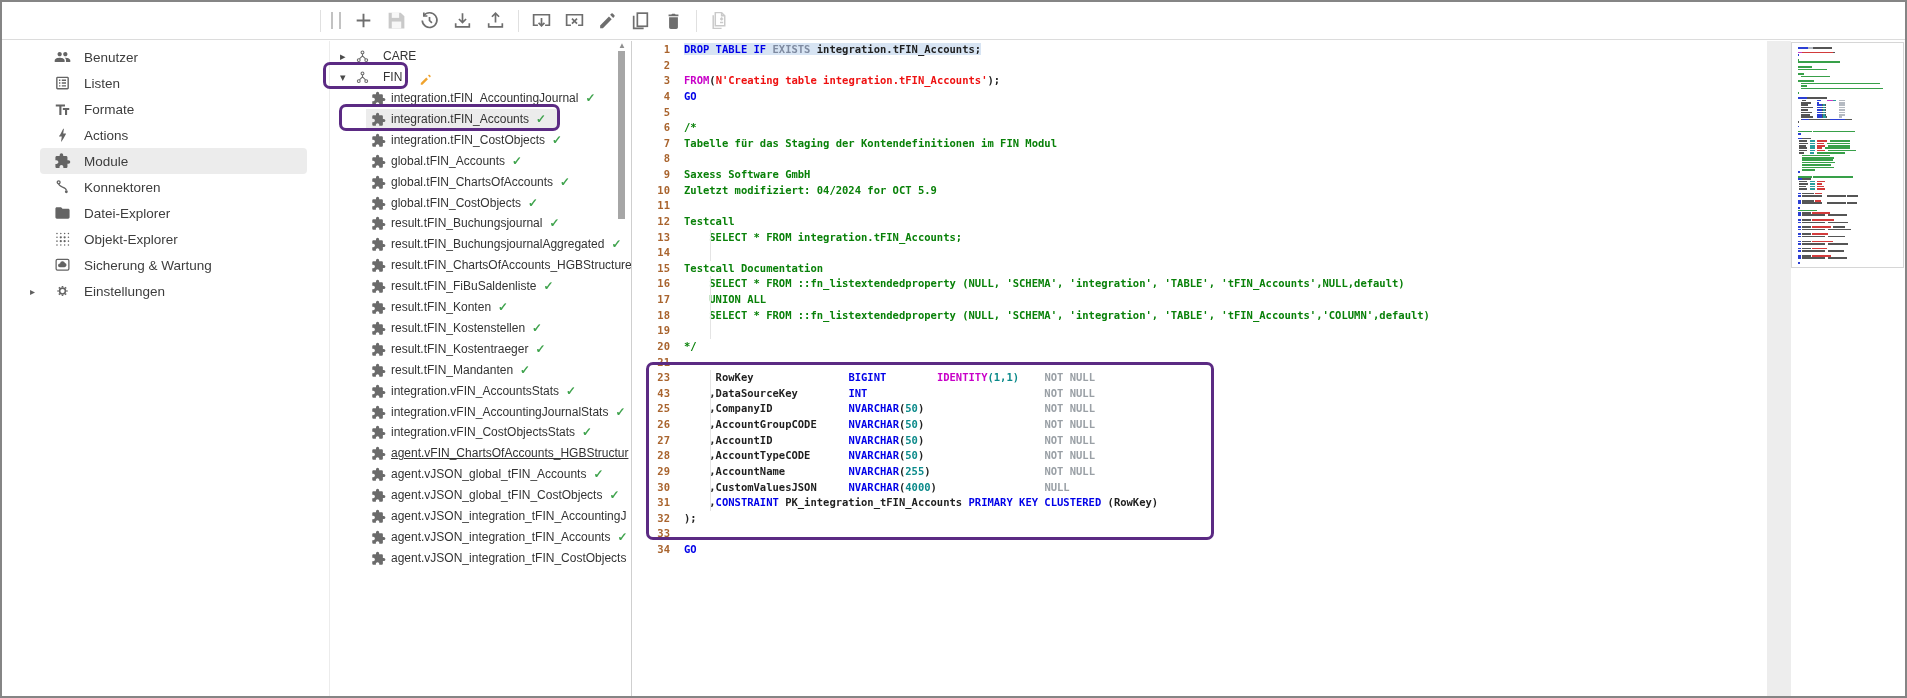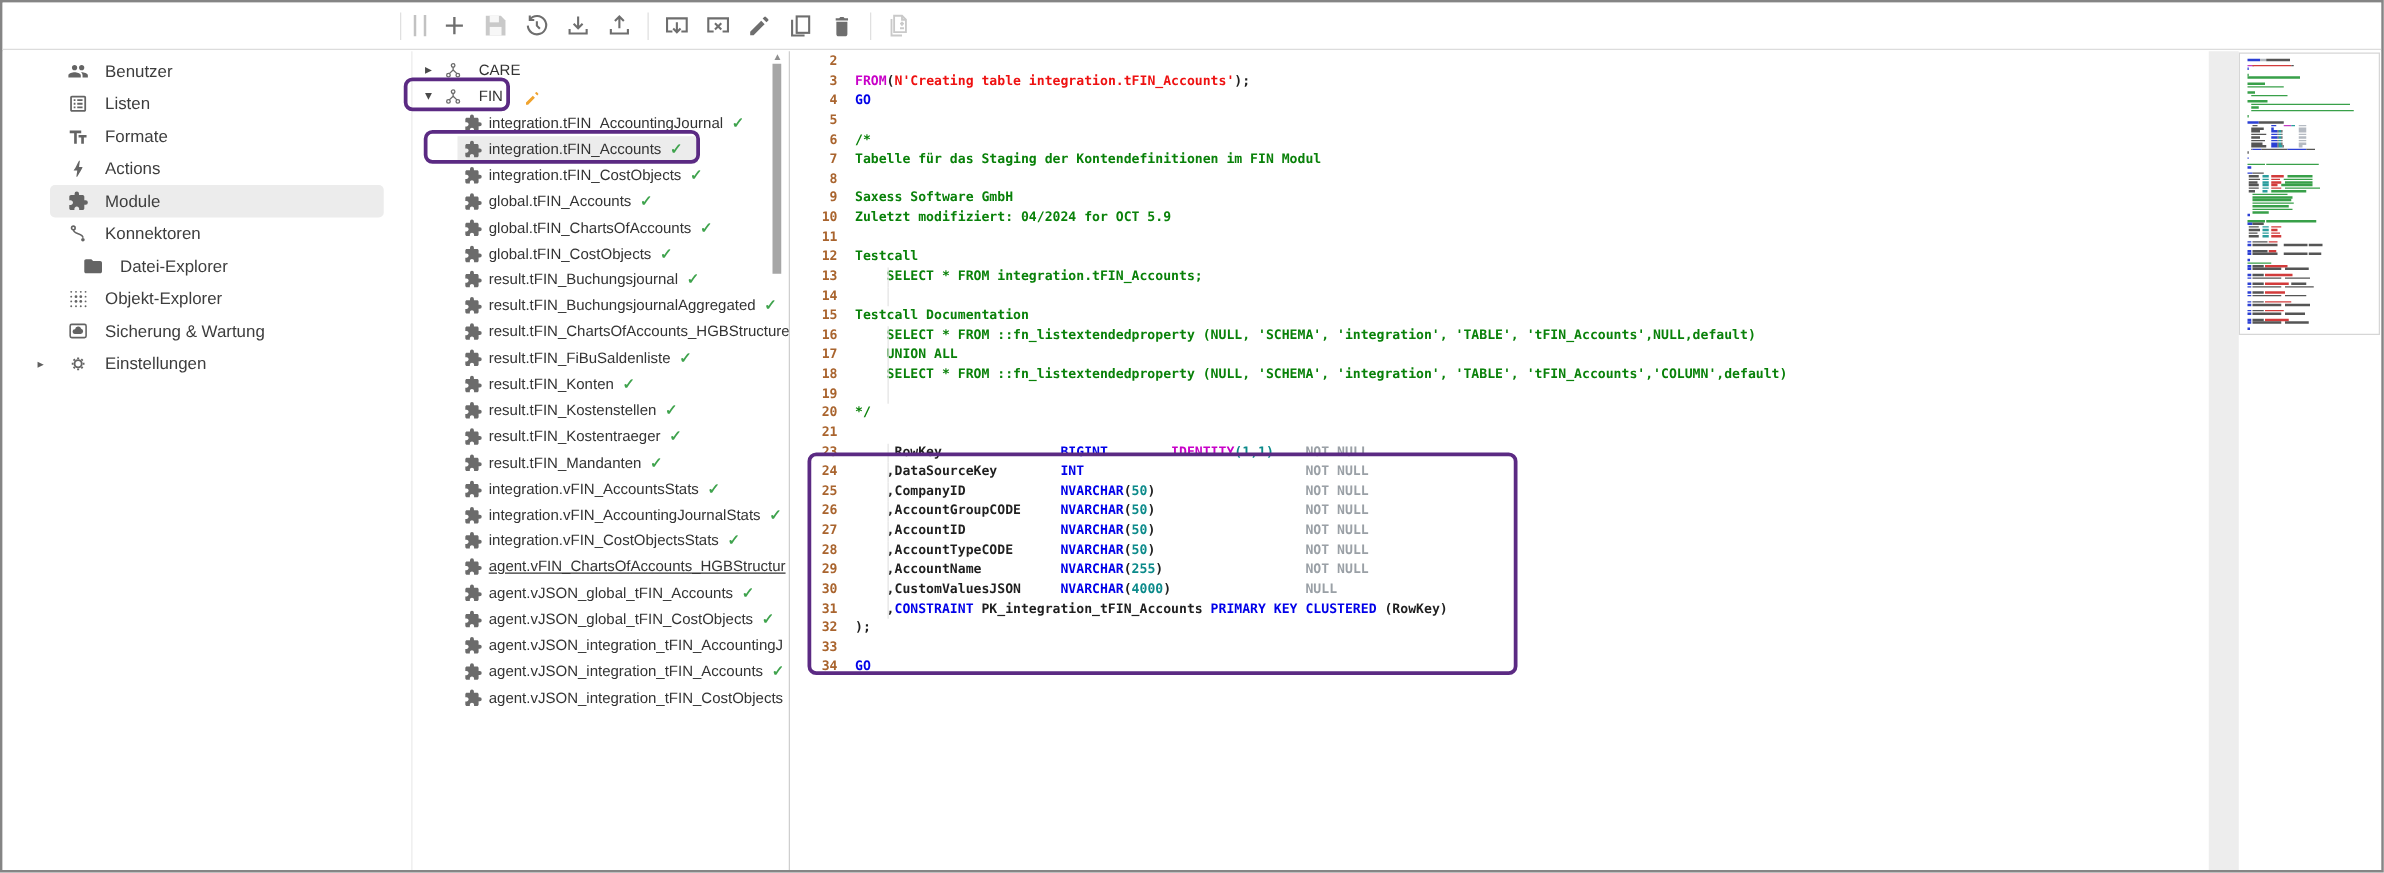--- a/index.html
+++ b/index.html
@@ -154,21 +154,21 @@
       <div class="srow" style="top: 134px;">
         <span class="sic">
           <svg viewBox="0 0 20 20" fill="none" stroke="currentColor" stroke-width="1.5">
             <circle cx="5.5" cy="4.5" r="1.7"></circle>
             <path d="M5.5 6.3c0 4.2 9 3.3 9 7.4"></path>
             <circle cx="14.5" cy="15.6" r="1.7" fill="currentColor" stroke="none"></circle>
           </svg>
         </span>
         <span class="slab">Konnektoren</span>
       </div>
-      <div class="srow" style="top: 160px; margin-left: 12px;">
+      <div class="srow" style="top: 160px;">
         <span class="sic">
           <svg viewBox="0 0 24 24" fill="currentColor">
             <path d="M10 4H4c-1.1 0-2 .9-2 2v12c0 1.1.9 2 2 2h16c1.1 0 2-.9 2-2V8c0-1.1-.9-2-2-2h-8l-2-2z"></path>
           </svg>
         </span>
         <span class="slab">Datei-Explorer</span>
       </div>
       <div class="srow" style="top: 186px;">
         <span class="sic">
           <svg viewBox="0 0 20 20" fill="currentColor">
@@ -427,20 +427,21 @@
         <span class="tic" style="left: 41px;">
           <svg viewBox="0 0 24 24" fill="currentColor">
             <path d="M20.5 11H19V7c0-1.1-.9-2-2-2h-4V3.5a2.5 2.5 0 0 0-5 0V5H4c-1.1 0-1.99.9-1.99 2v3.8H3.5c1.49 0 2.7 1.21 2.7 2.7s-1.21 2.7-2.7 2.7H2V20c0 1.1.9 2 2 2h3.8v-1.5c0-1.49 1.21-2.7 2.7-2.7 1.49 0 2.7 1.21 2.7 2.7V22H17c1.1 0 2-.9 2-2v-4h1.5a2.5 2.5 0 0 0 0-5z"></path>
           </svg>
         </span>
         <span class="tlab" style="left: 61px;"><span>agent.vJSON_integration_tFIN_CostObjects</span></span>
       </div>
     </div>
   <div class="editor">
     <div class="lines" id="code">
+        <div class="cl"><span class="num">1</span><span class="hlband"><span class="tk-kw">DROP TABLE IF </span><span class="tk-gr2">EXISTS </span><span class="tk-id">integration.tFIN_Accounts;</span></span></div>
         <div class="cl"><span class="num">2</span></div>
         <div class="cl"><span class="num">3</span><span class="tk-fn">FROM</span><span class="tk-id">(</span><span class="tk-str">N'Creating table integration.tFIN_Accounts'</span><span class="tk-id">);</span></div>
         <div class="cl"><span class="num">4</span><span class="tk-kw">GO</span></div>
         <div class="cl"><span class="num">5</span></div>
         <div class="cl"><span class="num">6</span><span class="tk-cm">/*</span></div>
         <div class="cl"><span class="num">7</span><span class="tk-cm">Tabelle für das Staging der Kontendefinitionen im FIN Modul</span></div>
         <div class="cl"><span class="num">8</span></div>
         <div class="cl"><span class="num">9</span><span class="tk-cm">Saxess Software GmbH</span></div>
         <div class="cl"><span class="num">10</span><span class="tk-cm">Zuletzt modifiziert: 04/2024 for OCT 5.9</span></div>
         <div class="cl"><span class="num">11</span></div>
@@ -448,21 +449,21 @@
         <div class="cl guide"><span class="num">13</span><span class="tk-cm">    SELECT * FROM integration.tFIN_Accounts;</span></div>
         <div class="cl guide"><span class="num">14</span></div>
         <div class="cl"><span class="num">15</span><span class="tk-cm">Testcall Documentation</span></div>
         <div class="cl guide"><span class="num">16</span><span class="tk-cm">    SELECT * FROM ::fn_listextendedproperty (NULL, 'SCHEMA', 'integration', 'TABLE', 'tFIN_Accounts',NULL,default)</span></div>
         <div class="cl guide"><span class="num">17</span><span class="tk-cm">    UNION ALL</span></div>
         <div class="cl guide"><span class="num">18</span><span class="tk-cm">    SELECT * FROM ::fn_listextendedproperty (NULL, 'SCHEMA', 'integration', 'TABLE', 'tFIN_Accounts','COLUMN',default)</span></div>
         <div class="cl guide"><span class="num">19</span></div>
         <div class="cl"><span class="num">20</span><span class="tk-cm">*/</span></div>
         <div class="cl"><span class="num">21</span></div>
         <div class="cl guide"><span class="num">23</span><span class="tk-id">     RowKey               </span><span class="tk-kw">BIGINT</span><span class="tk-id">        </span><span class="tk-fn">IDENTITY</span><span class="tk-num">(1,1)</span><span class="tk-id">    </span><span class="tk-gr">NOT NULL</span></div>
-        <div class="cl guide"><span class="num">24</span><span class="tk-id">    ,DataSourceKey        </span><span class="tk-kw">INT</span><span class="tk-id">                            </span><span class="tk-gr">NOT NULL</span></div>
+        <div class="cl guide"><span class="num">43</span><span class="tk-id">    ,DataSourceKey        </span><span class="tk-kw">INT</span><span class="tk-id">                            </span><span class="tk-gr">NOT NULL</span></div>
         <div class="cl guide"><span class="num">25</span><span class="tk-id">    ,CompanyID            </span><span class="tk-kw">NVARCHAR</span><span class="tk-id">(</span><span class="tk-num">50</span><span class="tk-id">)</span><span class="tk-id">                   </span><span class="tk-gr">NOT NULL</span></div>
         <div class="cl guide"><span class="num">26</span><span class="tk-id">    ,AccountGroupCODE     </span><span class="tk-kw">NVARCHAR</span><span class="tk-id">(</span><span class="tk-num">50</span><span class="tk-id">)</span><span class="tk-id">                   </span><span class="tk-gr">NOT NULL</span></div>
         <div class="cl guide"><span class="num">27</span><span class="tk-id">    ,AccountID            </span><span class="tk-kw">NVARCHAR</span><span class="tk-id">(</span><span class="tk-num">50</span><span class="tk-id">)</span><span class="tk-id">                   </span><span class="tk-gr">NOT NULL</span></div>
         <div class="cl guide"><span class="num">28</span><span class="tk-id">    ,AccountTypeCODE      </span><span class="tk-kw">NVARCHAR</span><span class="tk-id">(</span><span class="tk-num">50</span><span class="tk-id">)</span><span class="tk-id">                   </span><span class="tk-gr">NOT NULL</span></div>
         <div class="cl guide"><span class="num">29</span><span class="tk-id">    ,AccountName          </span><span class="tk-kw">NVARCHAR</span><span class="tk-id">(</span><span class="tk-num">255</span><span class="tk-id">)</span><span class="tk-id">                  </span><span class="tk-gr">NOT NULL</span></div>
         <div class="cl guide"><span class="num">30</span><span class="tk-id">    ,CustomValuesJSON     </span><span class="tk-kw">NVARCHAR</span><span class="tk-id">(</span><span class="tk-num">4000</span><span class="tk-id">)</span><span class="tk-id">                 </span><span class="tk-gr">NULL</span></div>
         <div class="cl guide"><span class="num">31</span><span class="tk-id">    ,</span><span class="tk-kw">CONSTRAINT</span><span class="tk-id"> PK_integration_tFIN_Accounts </span><span class="tk-kw">PRIMARY KEY CLUSTERED</span><span class="tk-id"> (RowKey)</span></div>
         <div class="cl"><span class="num">32</span><span class="tk-id">);</span></div>
         <div class="cl"><span class="num">33</span></div>
         <div class="cl"><span class="num">34</span><span class="tk-kw">GO</span></div>

